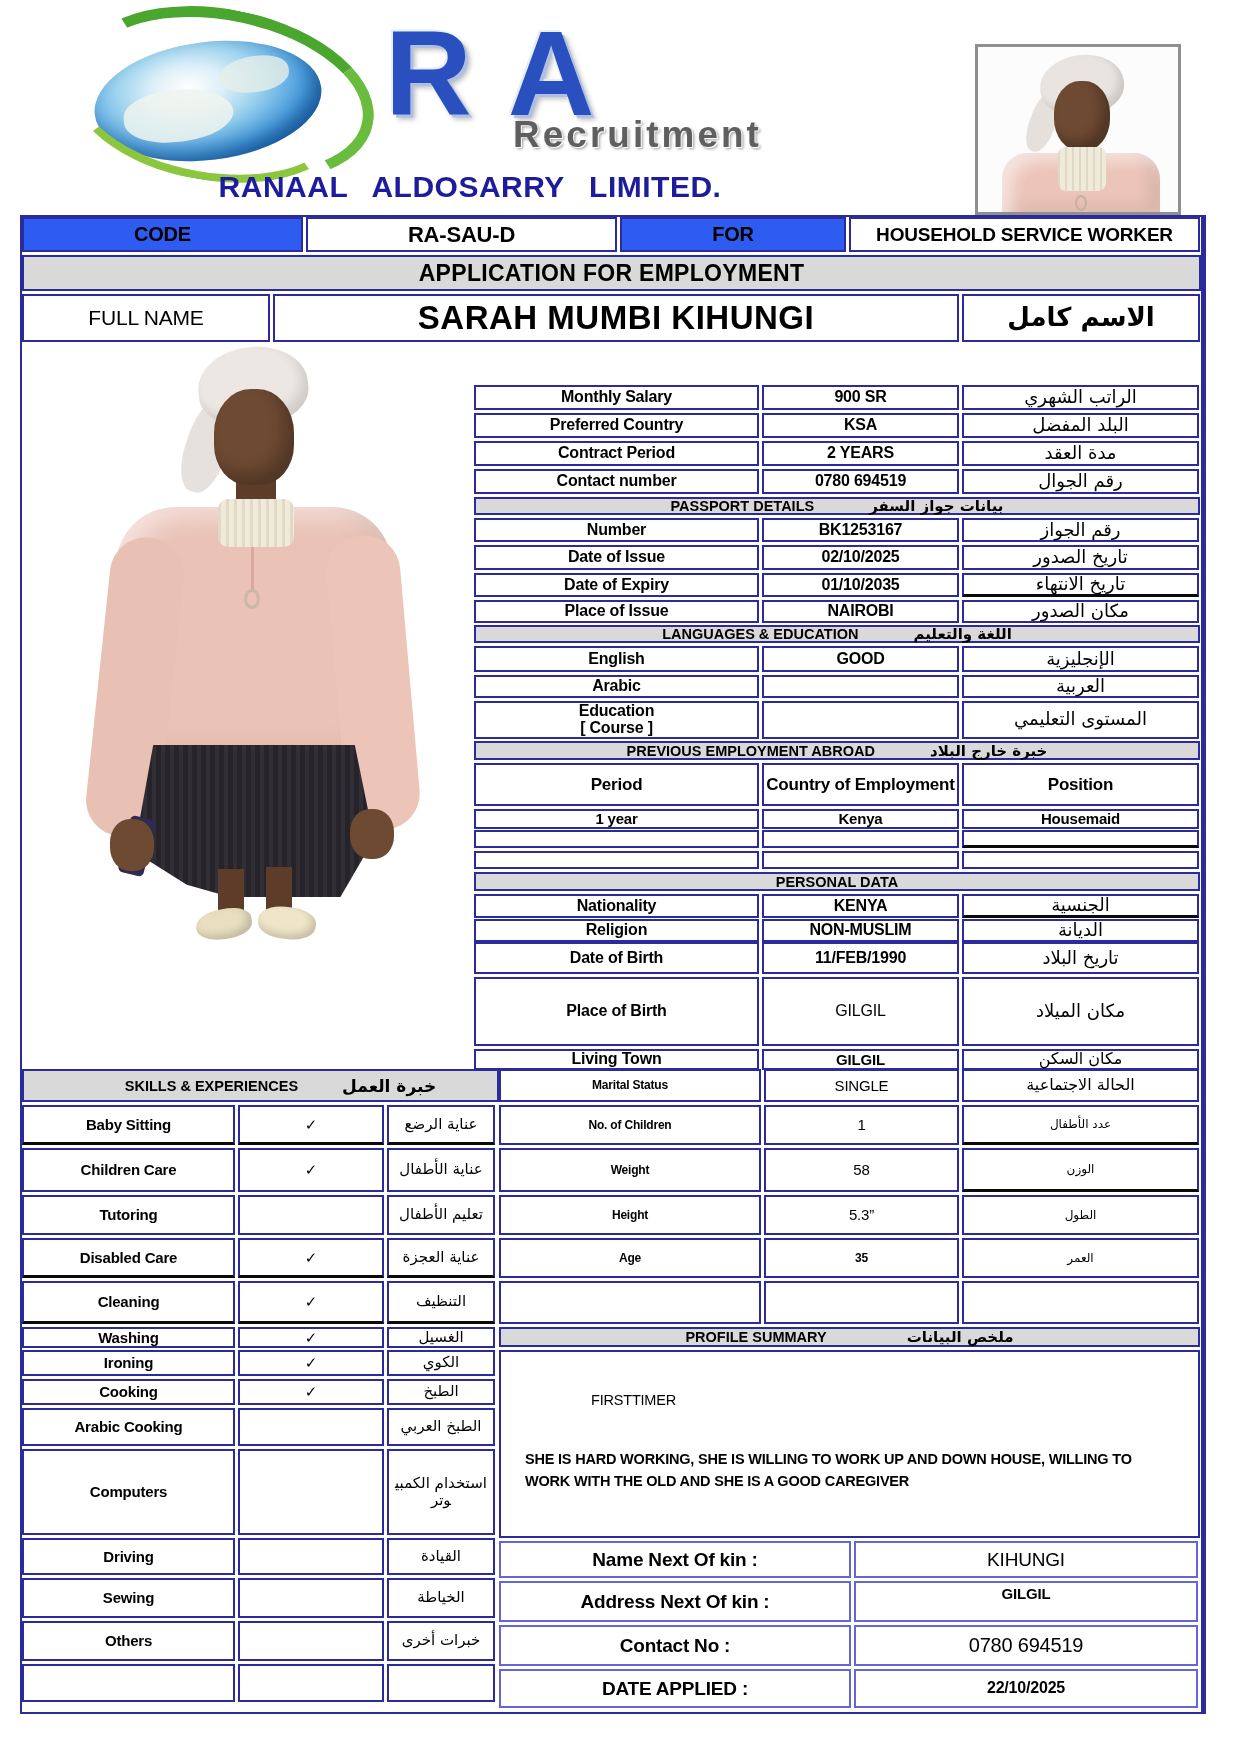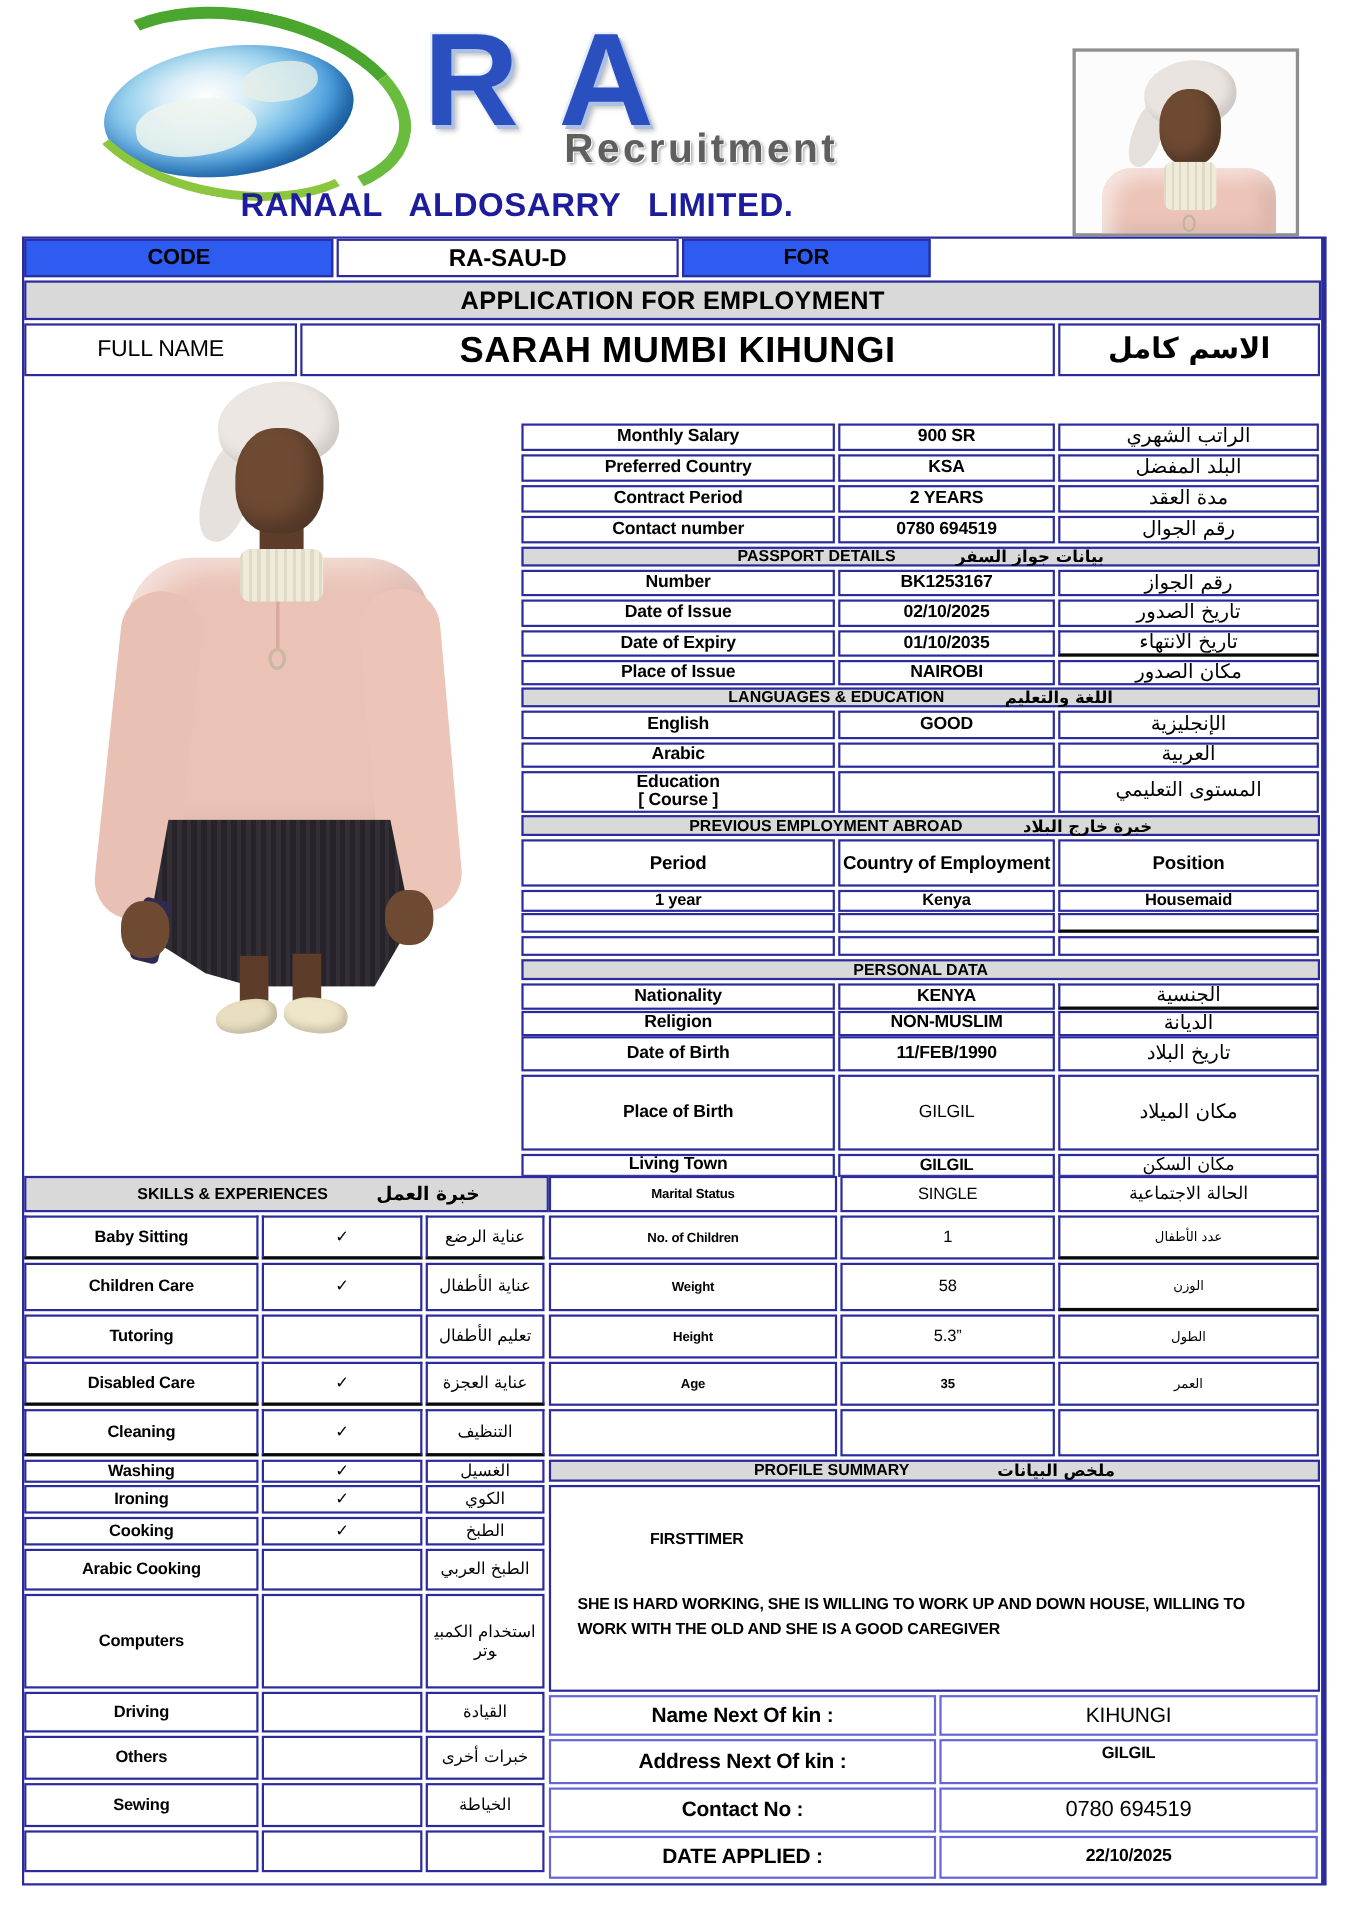--- a/index.html
+++ b/index.html
@@ -90,21 +90,21 @@
   .bottom{display:grid;grid-template-columns:477px 701px;margin-top:2px}
   .srow{display:grid;grid-template-columns:213px 146px 108px;column-gap:3px}
   .srow .c{font-size:15px}
   .skill-ar{font-size:15.5px;word-break:break-all;line-height:1.15;padding:0 3px}
   .check{font-size:17px;font-weight:400}
   .prow{display:grid;grid-template-columns:262px 195px 237px;column-gap:3px}
   .prow .c{font-size:12px}
   .band2{gap:44px;padding-left:40px}
   .summary{border:2px solid var(--nv);height:188px;padding:40px 24px 8px 24px;
            font-size:14.5px;font-weight:700;letter-spacing:-.2px}
-  .summary .l1{text-align:left;padding-left:66px;margin-bottom:40px;font-weight:700}
+  .summary .l1{text-align:left;padding-left:66px;margin-bottom:40px;font-weight:400}
   .summary .l2{text-align:left;line-height:1.55}
   .krow{display:grid;grid-template-columns:352px 344px;column-gap:3px}
   .krow .c{border-color:var(--kb)}
   .klabel{font-size:19px}
   .kval{font-size:19px;font-weight:700}
   .kval-sm{font-size:15px;align-items:flex-start;padding-top:3px}
   .kval-lg{font-size:20px}
   .kval-dt{font-size:16px}
 
   
@@ -168,20 +168,21 @@
       <div class="s-zip"></div>
     </div>
   </div>
 
   <div class="doc">
 
     <div class="code-row row-gap">
       <div class="c blue">CODE</div>
       <div class="c" style="font-size:22px">RA-SAU-D</div>
       <div class="c blue">FOR</div>
+      <div class="c" style="font-size:19px">HOUSEHOLD SERVICE WORKER</div>
     </div>
 
     <div class="app-row row-gap">
       <div class="c approw" style="height:36px">APPLICATION FOR EMPLOYMENT</div>
     </div>
 
     <div class="fn-row row-gap">
       <div class="c fn-label">FULL NAME</div>
       <div class="c fn-value">SARAH MUMBI KIHUNGI</div>
       <div class="c fn-ar a" dir="rtl">الاسم كامل</div>
@@ -402,28 +403,28 @@
           <div class="c">Computers</div>
           <div class="c check"></div>
           <div class="c a skill-ar" dir="rtl">استخدام الكمبيوتر</div>
         </div>
         <div class="srow row-gap" style="height:37px">
           <div class="c">Driving</div>
           <div class="c check"></div>
           <div class="c a skill-ar" dir="rtl">القيادة</div>
         </div>
         <div class="srow row-gap" style="height:40px">
+          <div class="c">Sewing</div>
+          <div class="c check"></div>
+          <div class="c a skill-ar" dir="rtl">الخياطة</div>
+        </div>
+        <div class="srow row-gap" style="height:40px">
           <div class="c">Others</div>
           <div class="c check"></div>
           <div class="c a skill-ar" dir="rtl">خبرات أخرى</div>
-        </div>
-        <div class="srow row-gap" style="height:40px">
-          <div class="c">Sewing</div>
-          <div class="c check"></div>
-          <div class="c a skill-ar" dir="rtl">الخياطة</div>
         </div>
         <div class="srow" style="height:38px">
           <div class="c"></div>
           <div class="c"></div>
           <div class="c"></div>
         </div>
       </div>
 
       <div>
         <div class="prow row-gap" style="height:33px">

